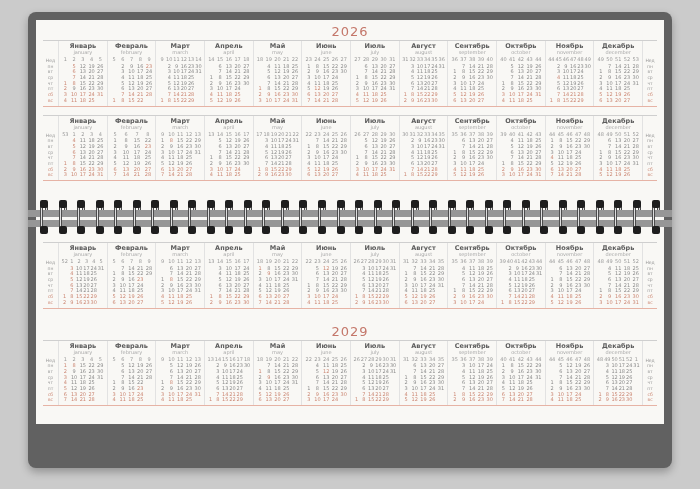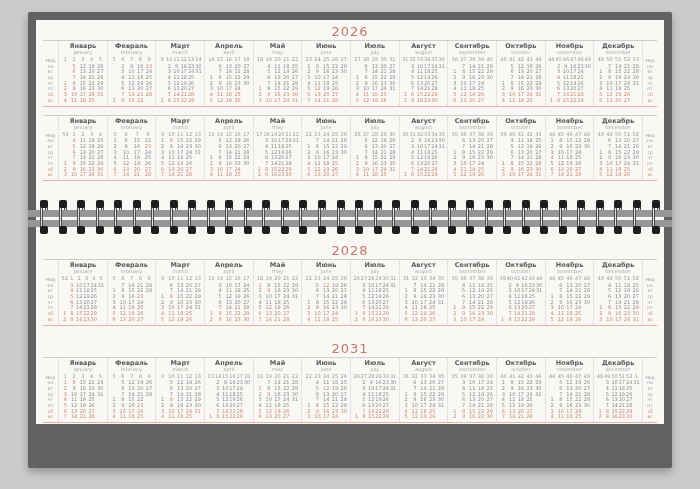--- a/index.html
+++ b/index.html
@@ -1,18 +1,18 @@
 <!DOCTYPE html>
 <html style="--bg: #cbcbcb; --board: #616161; --page: #f9f8f5; --bar: #969696; --cap: #1e1e1e; --accent: #c4776a; --accent-light: #e6b3a5; --mru: #5c5c5c; --men: #a9a9a9; --wk: #9a9a9a; --day: #8c8c8c; --red: #cb8672;"><head>
 <meta charset="utf-8">
 <style>
   html,body{margin:0;padding:0;}
   body{width:700px;height:489px;background:var(--bg,#cbcbcb);font-family:"DejaVu Sans",sans-serif;overflow:hidden;}
   .scene{position:relative;width:700px;height:489px;}
-  .board{position:absolute;left:28px;top:12px;width:644px;height:456px;background:var(--board,#616161);border-radius:2px;box-shadow:0 4px 8px rgba(0,0,0,.28);}
+  .board{position:absolute;left:28px;top:12px;width:644px;height:456px;background:var(--board,#616161);border-radius:8px;box-shadow:0 4px 8px rgba(0,0,0,.28);}
   .page{position:absolute;left:8px;width:628px;background:var(--page,#f9f8f5);box-sizing:border-box;}
   .page-top{top:8px;height:188px;}
   .page-bottom{top:220px;height:192px;}
   .spiral-band{position:absolute;left:8px;top:196px;width:628px;height:24px;background:var(--page,#f9f8f5);}
   .bar{position:absolute;left:0;width:644px;height:7px;background:var(--bar,#969696);}
   .bar1{top:198px;}
   .bar2{top:208px;}
   .loops{position:absolute;left:12px;top:188px;width:620px;height:34px;display:flex;justify-content:space-between;}
   .loop{position:relative;width:8px;height:34px;flex:none;}
   .cap{position:absolute;left:0;width:8px;height:8px;background:var(--cap,#1e1e1e);border-radius:2px;}
@@ -1665,21 +1665,20 @@
               <div class="lbl">чт</div>
               <div class="lbl">пт</div>
               <div class="lbl red">сб</div>
               <div class="lbl red">вс</div>
             </div>
           </div>
         </div>
       </div>
     <div class="page page-bottom" id="pageBottom">
         <div class="year-block b first">
-          <div class="year-title">2028</div>
           <div class="cal">
             <div class="lcol">
               <div class="mhead lhead"></div>
               <div class="lbl">Нед</div>
               <div class="lbl">пн</div>
               <div class="lbl">вт</div>
               <div class="lbl">ср</div>
               <div class="lbl">чт</div>
               <div class="lbl">пт</div>
               <div class="lbl red">сб</div>
@@ -2484,21 +2483,21 @@
               <div class="lbl">вт</div>
               <div class="lbl">ср</div>
               <div class="lbl">чт</div>
               <div class="lbl">пт</div>
               <div class="lbl red">сб</div>
               <div class="lbl red">вс</div>
             </div>
           </div>
         </div>
         <div class="year-block b second">
-          <div class="year-title">2031</div>
+          <div class="year-title">2029</div>
           <div class="cal">
             <div class="lcol">
               <div class="mhead lhead"></div>
               <div class="lbl">Нед</div>
               <div class="lbl">пн</div>
               <div class="lbl">вт</div>
               <div class="lbl">ср</div>
               <div class="lbl">чт</div>
               <div class="lbl">пт</div>
               <div class="lbl red">сб</div>

